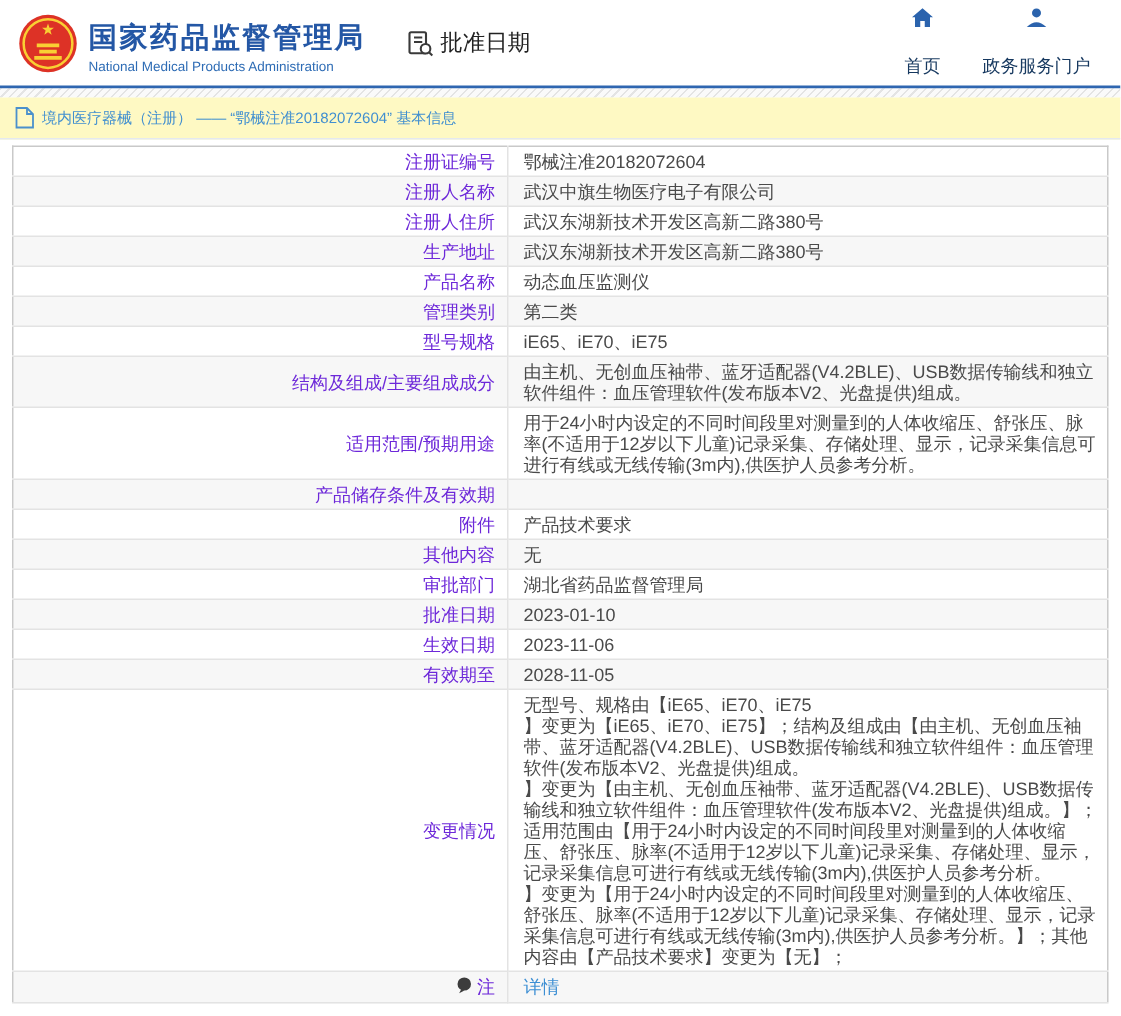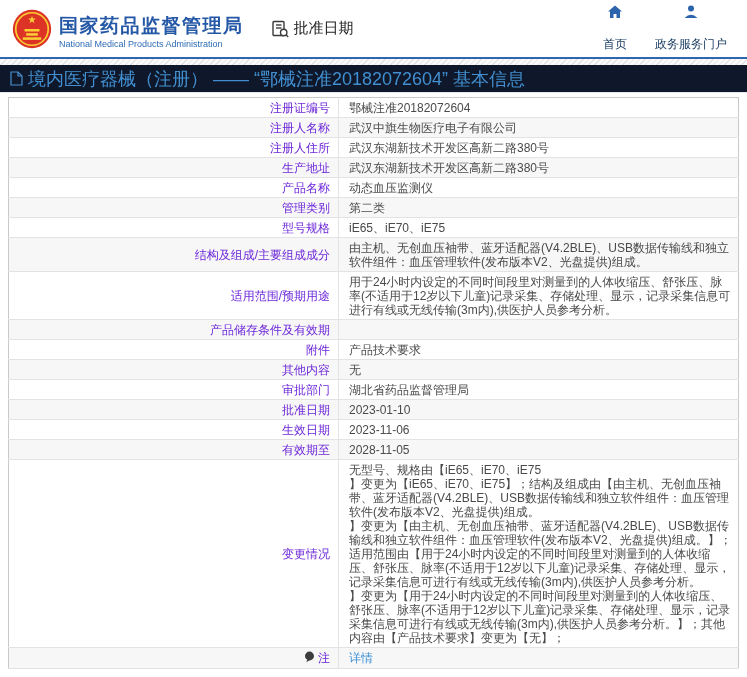--- a/index.html
+++ b/index.html
@@ -53,27 +53,27 @@
 
   .header-line { height: 2px; background: #2f66b0; }
   .hatch-strip {
     height: 6px;
     background: repeating-linear-gradient(135deg, #e4e4e4 0 1px, #fafafa 1px 4px);
   }
 
   
   .breadcrumb {
     height: 28px;
-    background: #0f172a;
+    background: #fef9c3;
     border-bottom: 1px solid #e4e9ef;
     display: flex;
     align-items: center;
     gap: 5px;
     padding-left: 10px;
-    font-size: 18px;
+    font-size: 10px;
     color: #418fd0;
   }
 
   
   .table-wrap { margin: 4px 8px 0 8px; }
   table.info-table {
     width: 100%;
     border-collapse: collapse;
     border: 1px solid #c9c9c9;
     table-layout: fixed;

